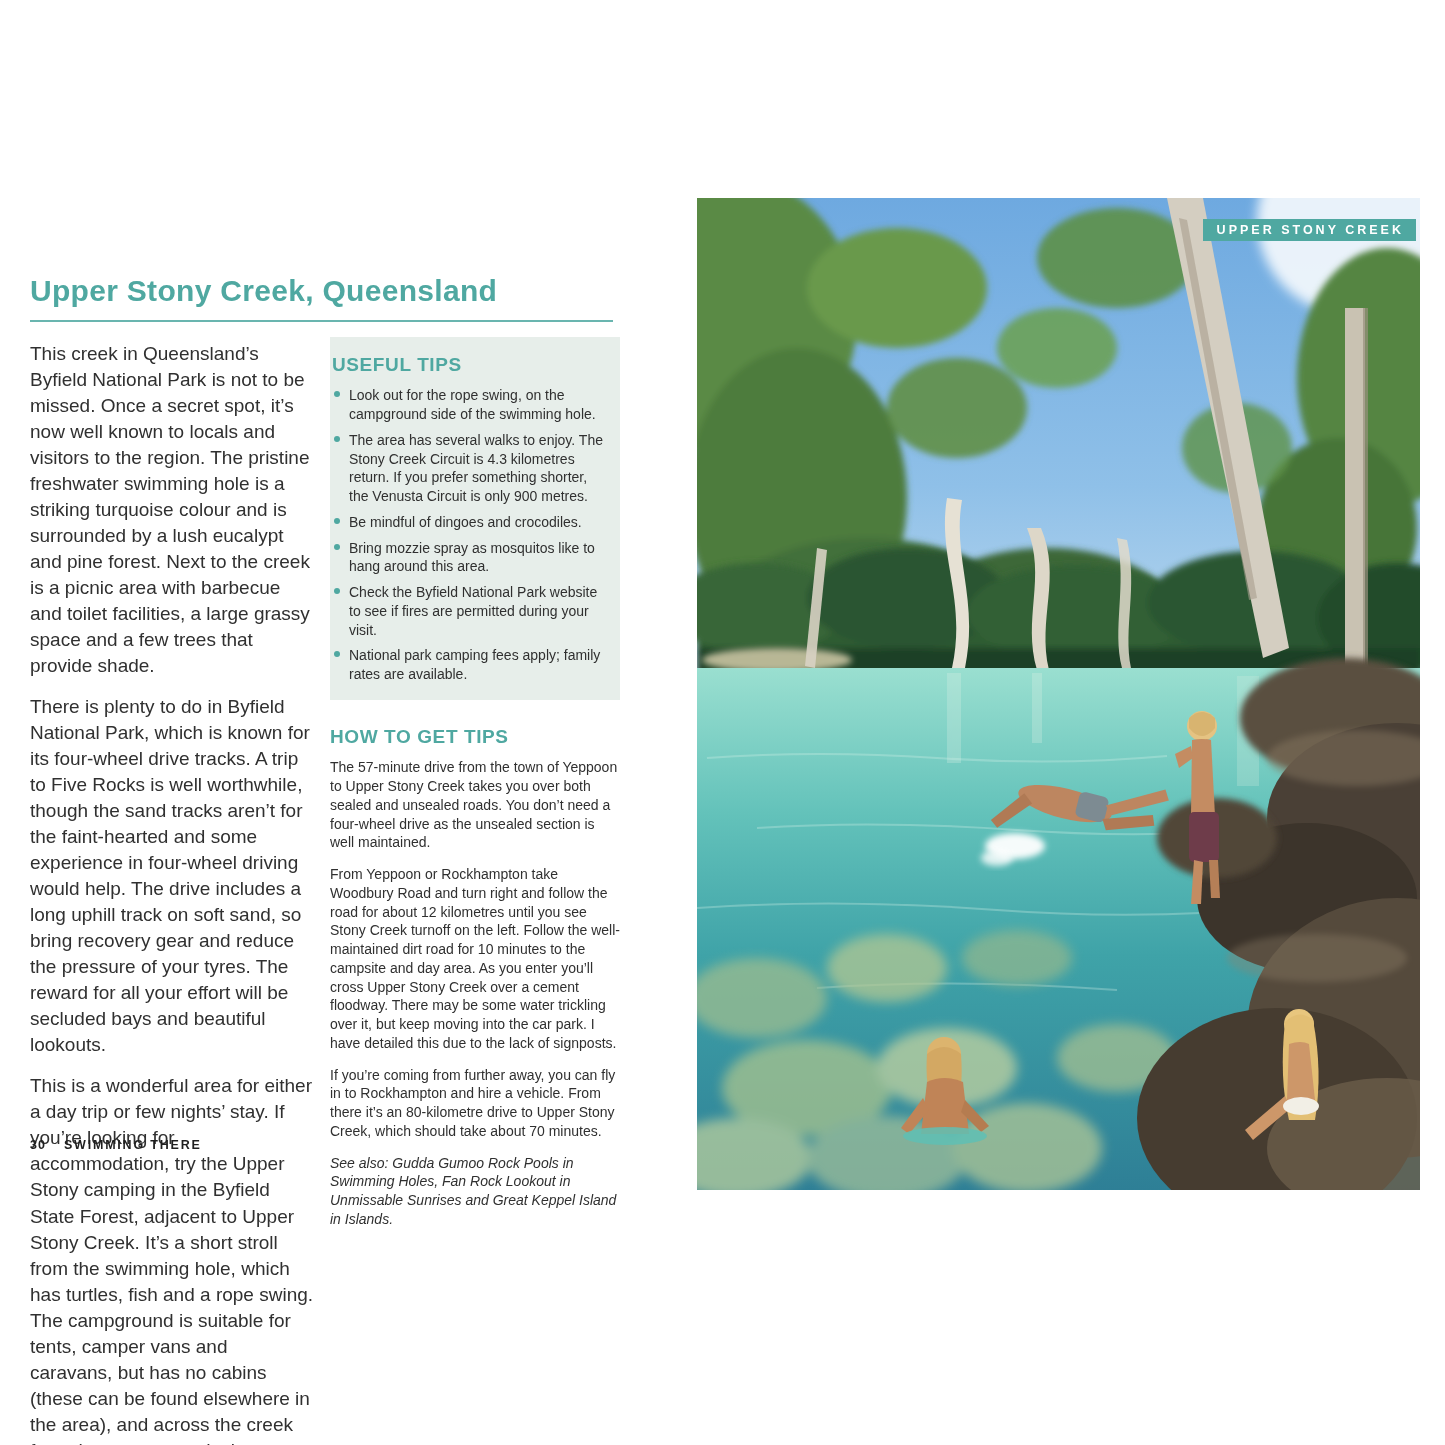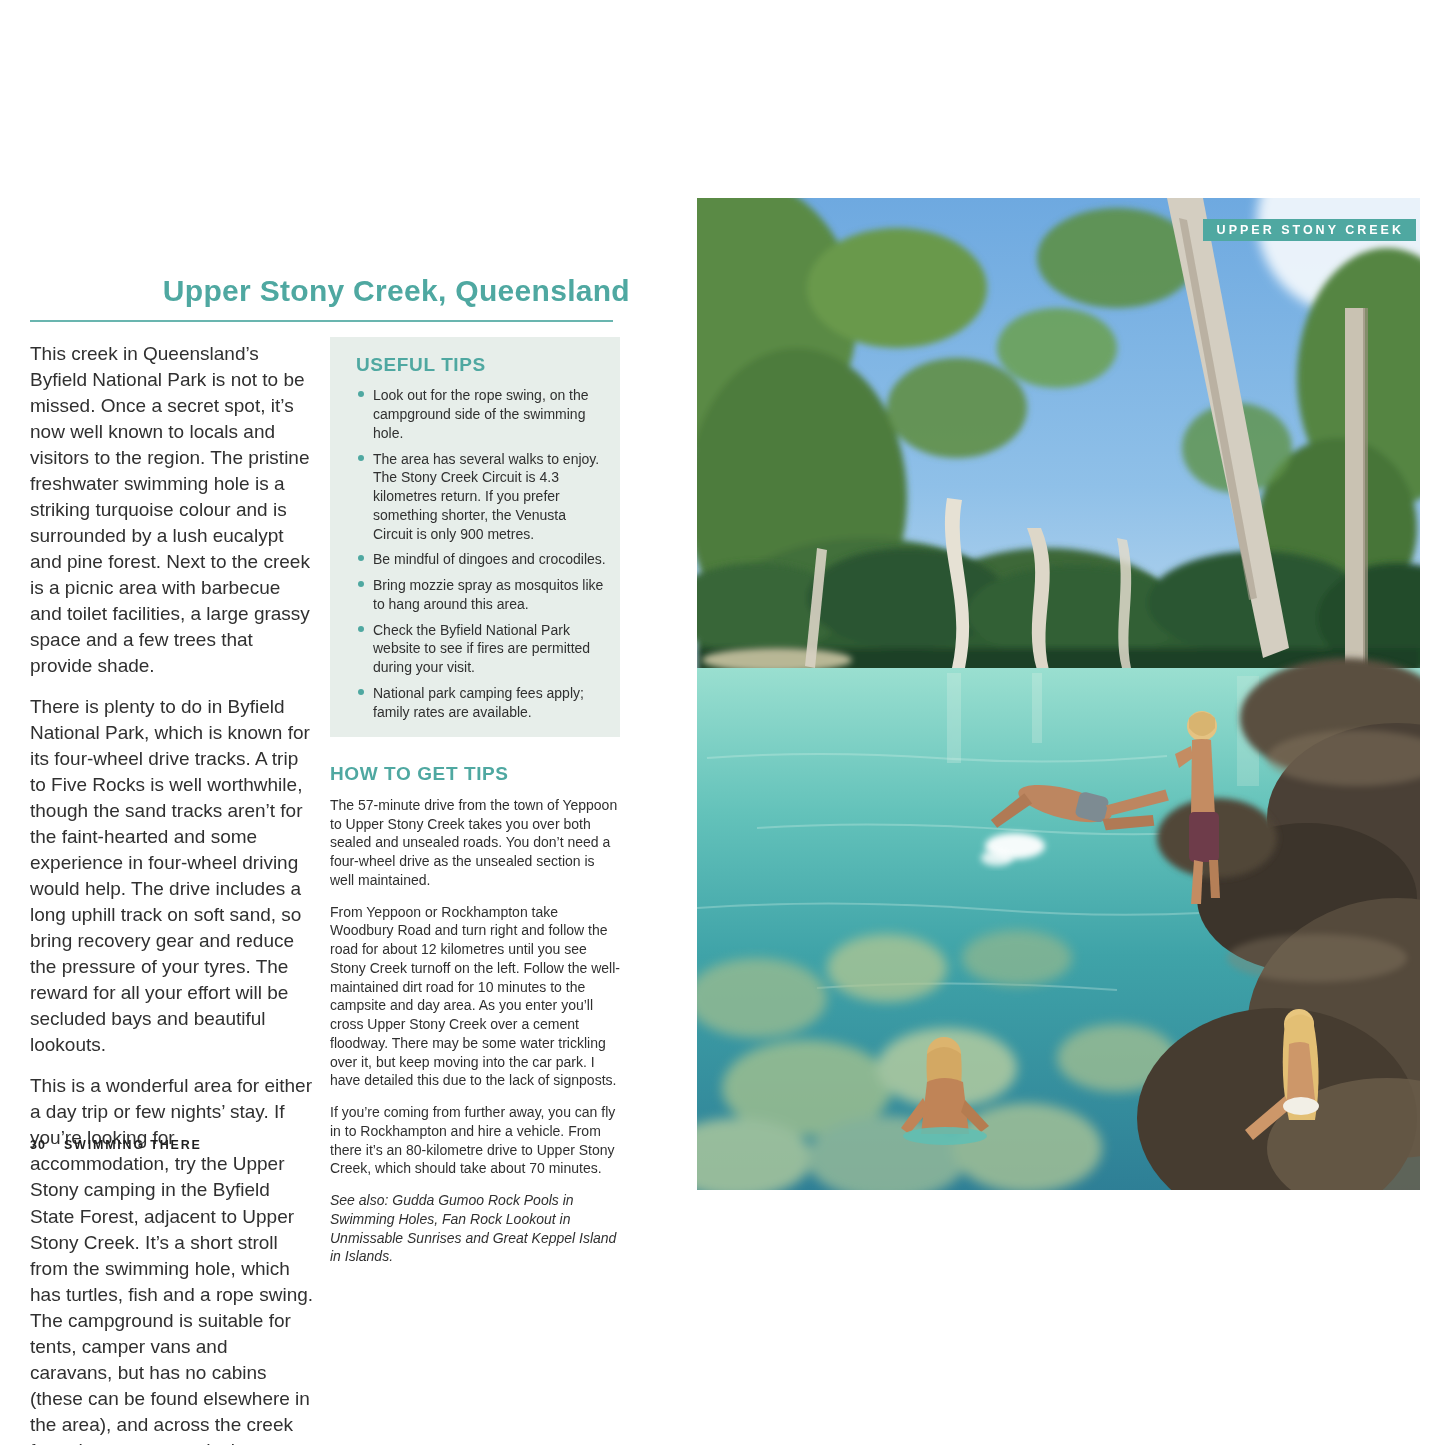--- a/index.html
+++ b/index.html
@@ -14,38 +14,37 @@
     width:1445px;height:1445px;
     background:#ffffff;
     font-family:"Liberation Sans", sans-serif;
     color:var(--ink);
     overflow:hidden;
   }
   .page-title{
     position:absolute;left:30px;top:274px;width:600px;
     font-size:30px;font-weight:bold;color:var(--accent);
     letter-spacing:.3px;
-    text-align:right;
   }
   .title-rule{
     position:absolute;left:30px;top:320px;width:583px;height:2px;
     background:var(--accent);opacity:.85;
   }
   .col-left{
     position:absolute;left:30px;top:341px;width:284px;
     font-size:19px;line-height:1.37;
   }
   .col-left p{margin-bottom:15px;}
   .col-mid{
     position:absolute;left:330px;top:337px;width:290px;
     font-size:14px;line-height:1.34;
   }
   .tips-box{
     background:var(--tipsbg);
-    padding:15px 14px 16px 26px;
+    padding:15px 14px 16px 2px;
   }
   .sec-heading{
     color:var(--accent);
     font-size:19px;font-weight:bold;letter-spacing:.6px;
     margin-bottom:9px;
   }
   .tips-list{list-style:none;}
   .tips-list li{
     position:relative;
     padding-left:17px;

